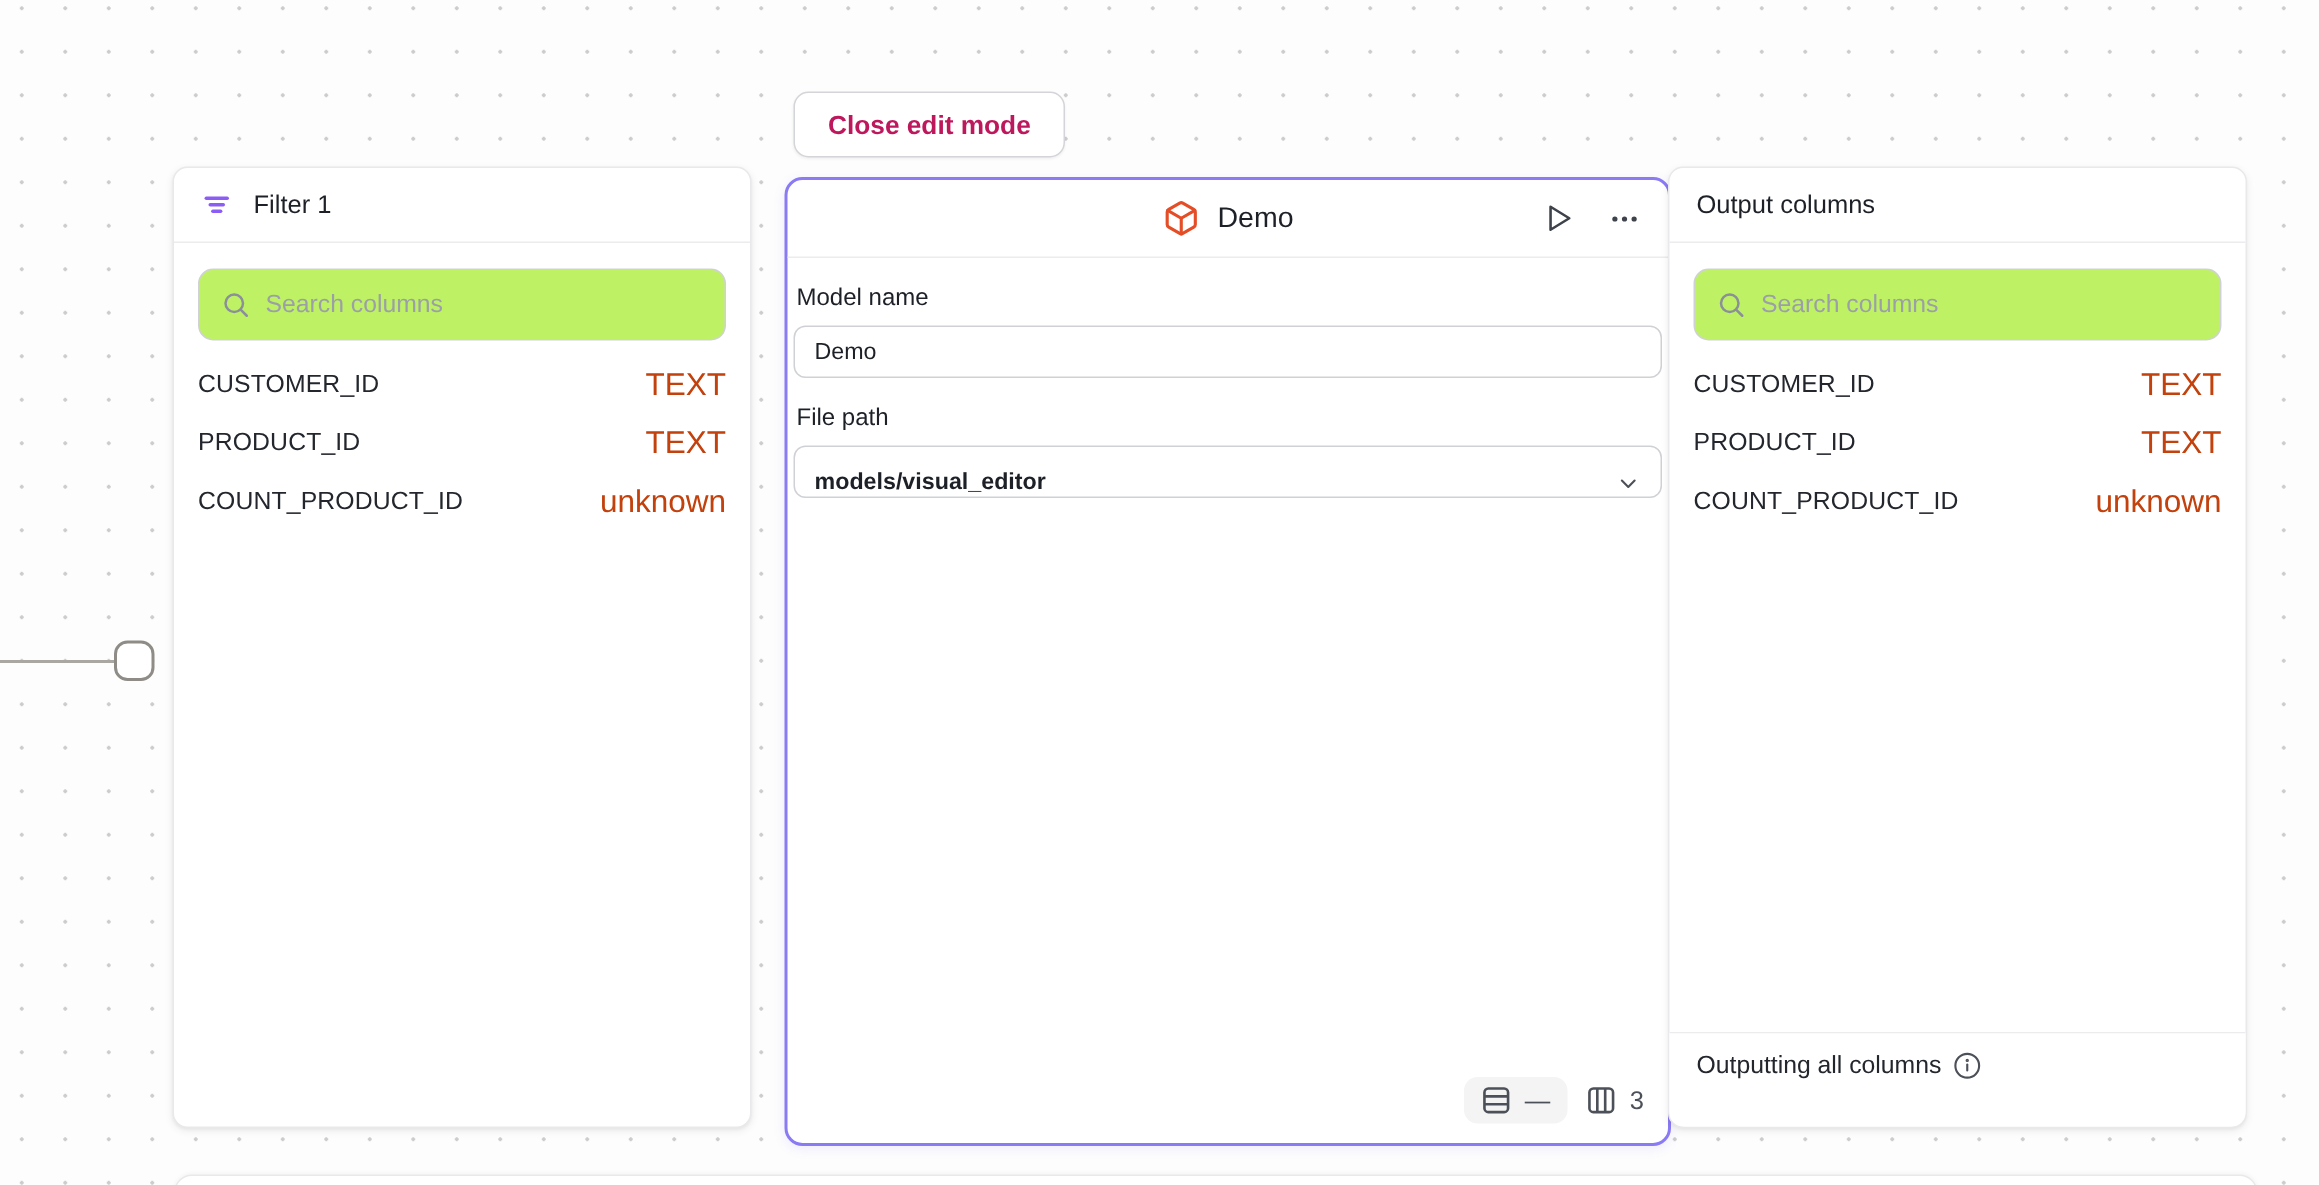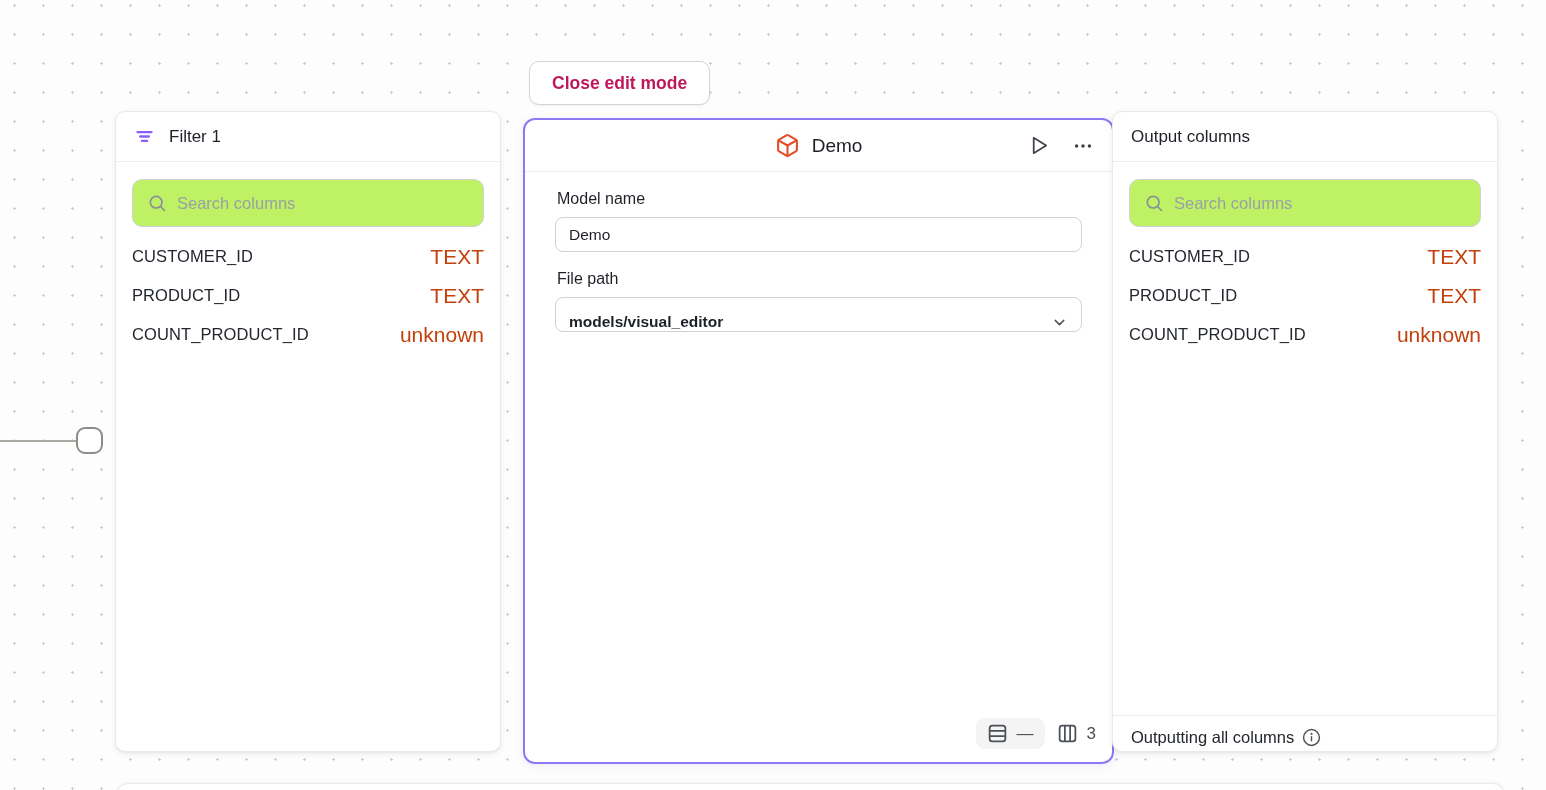--- a/index.html
+++ b/index.html
@@ -71,21 +71,21 @@
   .col-row {
     height: 39px;
     display: flex; align-items: center; justify-content: space-between;
   }
   .col-name { font-size: 16.5px; color: #23272d; letter-spacing: 0.1px; }
   .col-type { font-size: 21px; color: #c2410c; }
 
   .output-footer {
     position: absolute; left: 0; right: 0; bottom: 0;
     border-top: 1px solid #ececee;
-    padding: 12px 18px 4px 18px;
+    padding: 12px 18px 31px 18px;
     display: flex; align-items: center; gap: 8px;
     font-size: 16.5px; color: #23272d;
     background: #fff;
     border-radius: 0 0 10px 10px;
   }
 
   
   .model-panel {
     left: 512px; top: 118px;
     width: 591px; height: 646px;
@@ -99,21 +99,21 @@
   .model-title { font-size: 19px; font-weight: 500; color: #1d2127; }
   .header-actions {
     position: absolute; right: 16px; top: 0; height: 100%;
     display: flex; align-items: center; gap: 18px;
   }
   .icon-btn {
     background: none; border: none; cursor: pointer; padding: 2px;
     display: flex; align-items: center; justify-content: center;
   }
 
-  .model-body { padding: 10px 30px; }
+  .model-body { padding: 10px 4px; }
   .field-label {
     font-size: 16px; font-weight: 500; color: #1d2127;
     margin: 8px 0 9px 2px;
   }
   .text-input {
     width: 100%; height: 35px;
     border: 1.5px solid #cfd1d5; border-radius: 8px;
     padding: 0 13px;
     font-family: inherit; font-size: 15.5px; color: #1d2127;
     outline: none; background: #fff;

